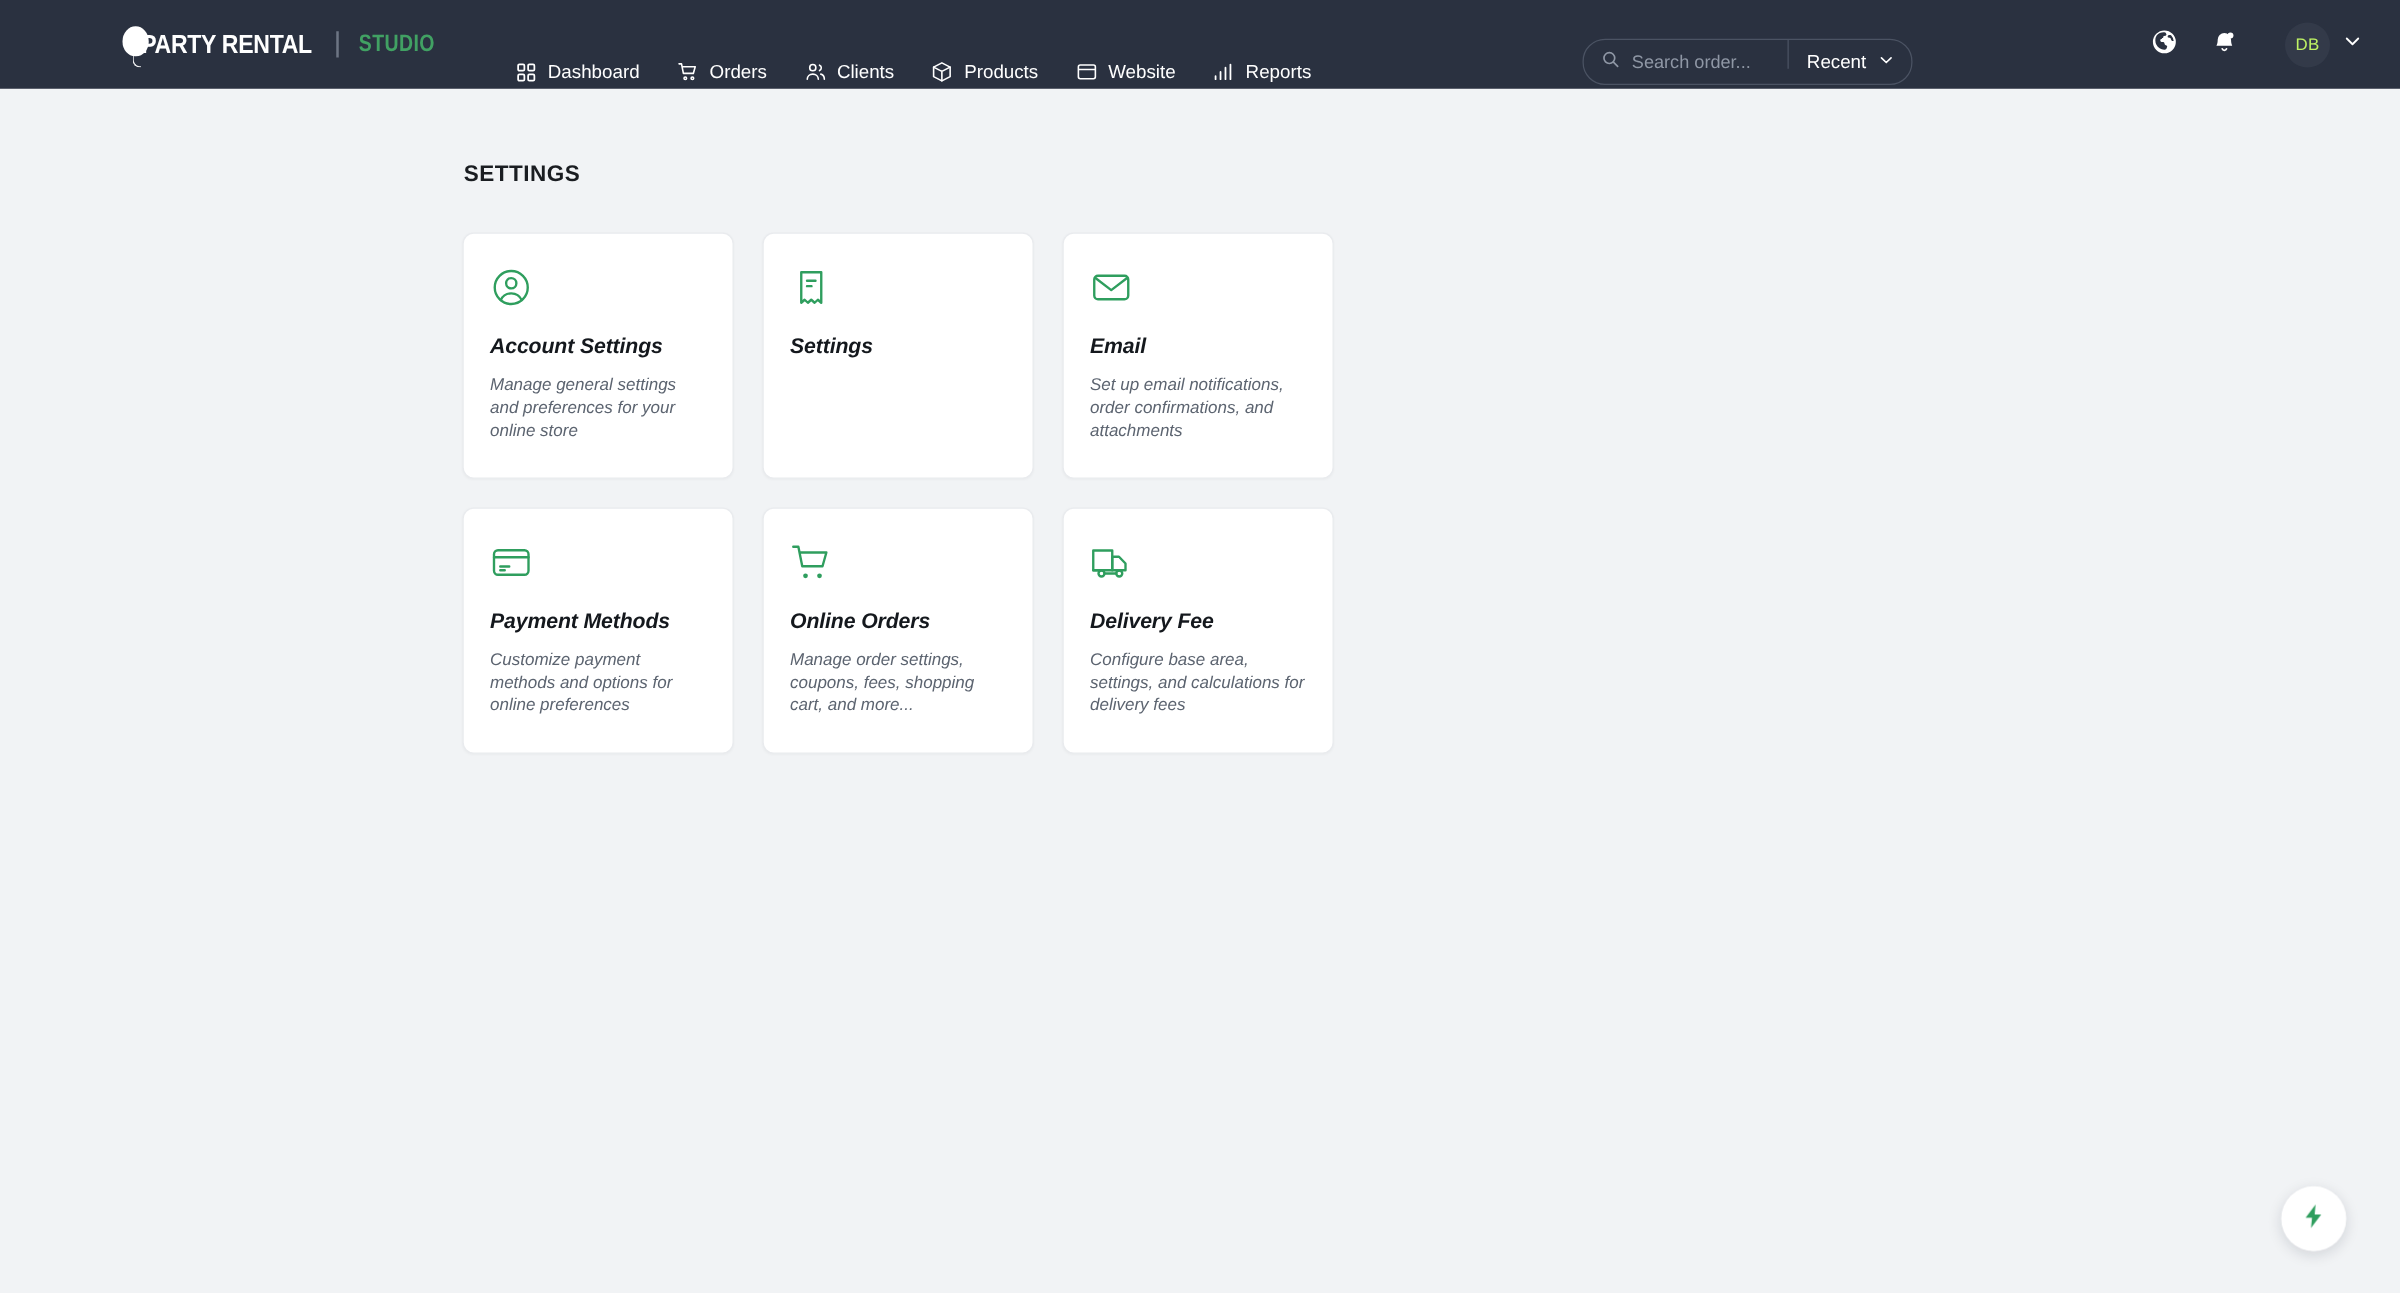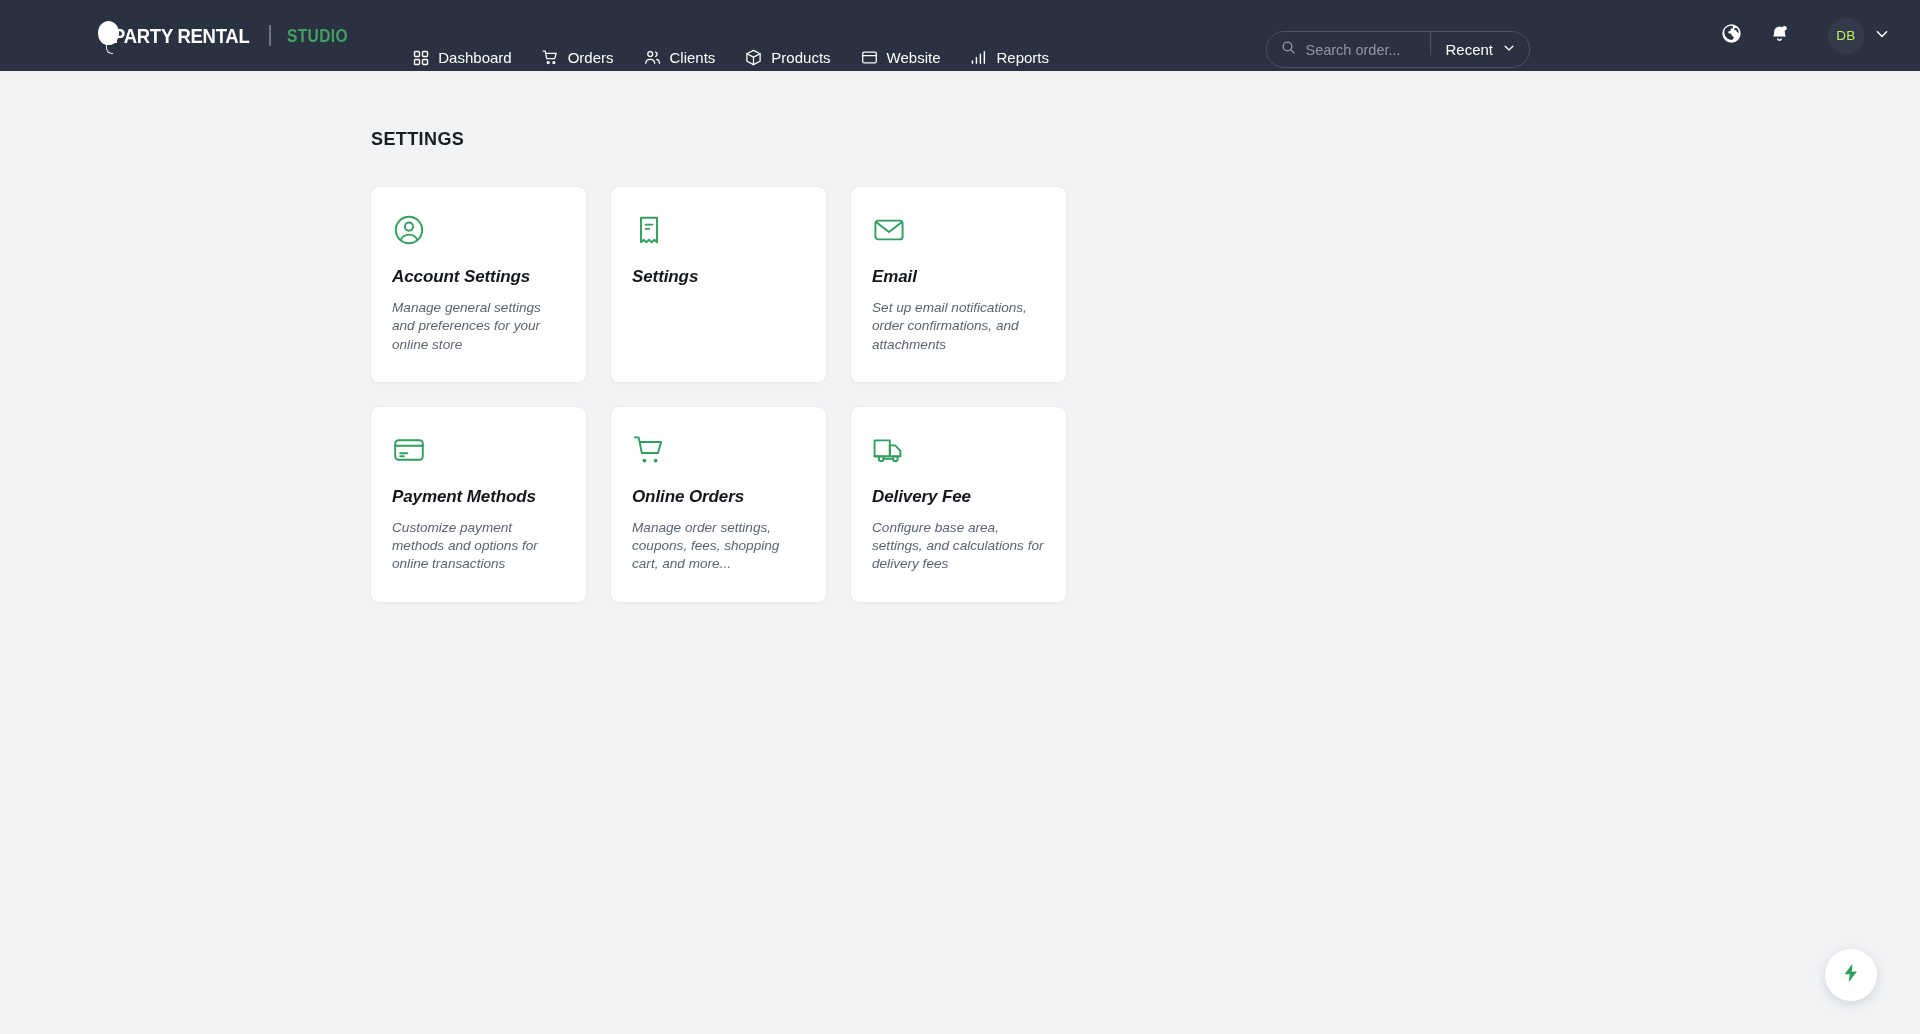--- a/index.html
+++ b/index.html
@@ -424,21 +424,21 @@
       </div>
 
       <div class="card">
         <div class="card-icon">
           <svg width="34" height="34" viewBox="0 0 34 34" fill="none" stroke="#2f9e5e" stroke-width="1.9" stroke-linecap="round" stroke-linejoin="round">
             <rect x="3.2" y="7.2" width="27.6" height="19.6" rx="3.2"></rect>
             <path d="M3.2 12.8h27.6M8.2 20.2h7.2M8.2 23.2h3.6"></path>
           </svg>
         </div>
         <div class="card-title">Payment Methods</div>
-        <div class="card-desc">Customize payment methods and options for online transactions</div>
+        <div class="card-desc">Customize payment methods and options for online preferences</div>
       </div>
 
       <div class="card">
         <div class="card-icon">
           <svg width="34" height="34" viewBox="0 0 34 34" fill="none" stroke="#2f9e5e" stroke-width="1.9" stroke-linecap="round" stroke-linejoin="round">
             <path d="M2.6 4.4h4.1l3.1 15.6h16.2L29.1 9H8"></path>
             <circle cx="12.4" cy="27.6" r="1.9" fill="#2f9e5e" stroke="none"></circle>
             <circle cx="23.6" cy="27.6" r="1.9" fill="#2f9e5e" stroke="none"></circle>
           </svg>
         </div>

